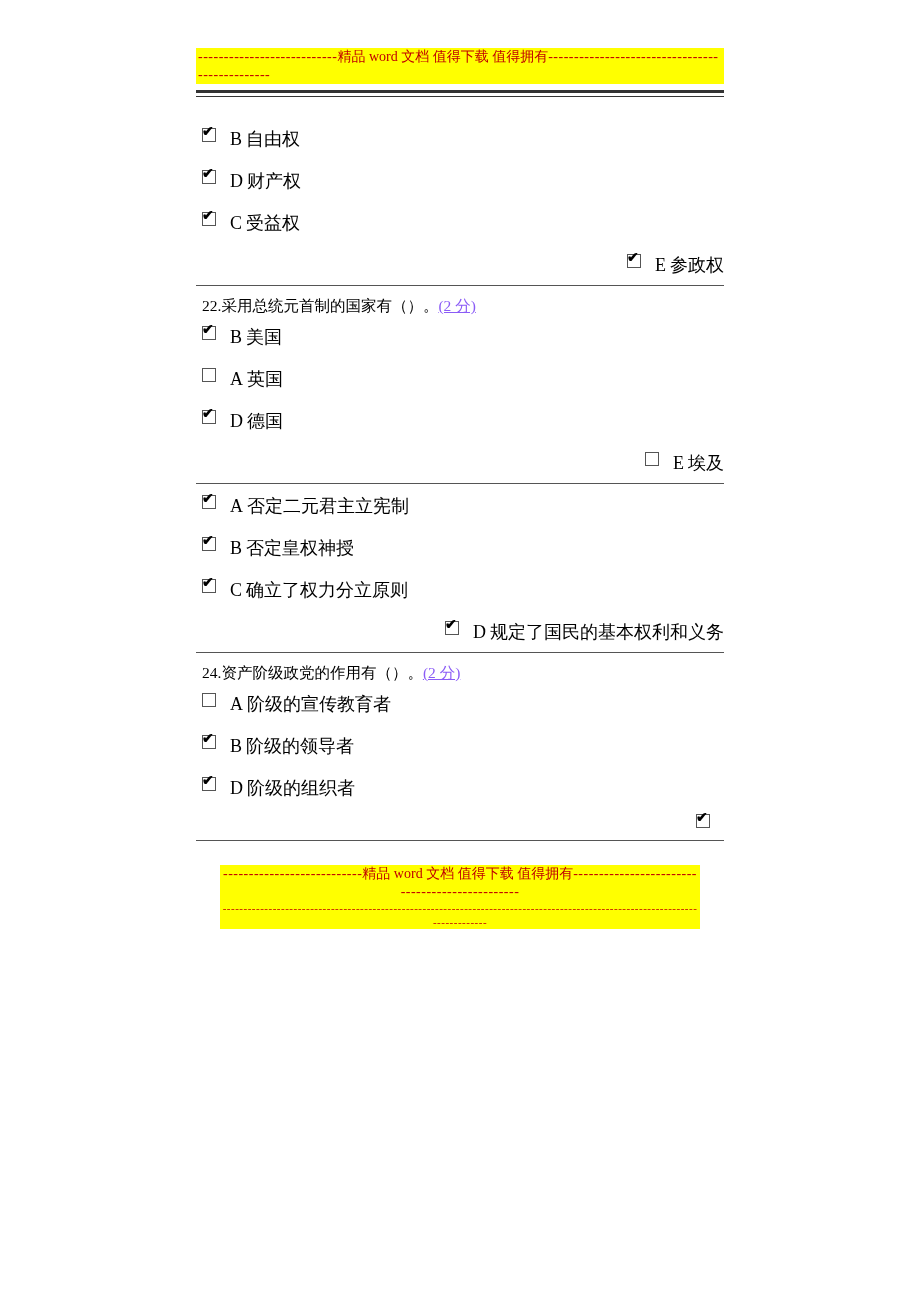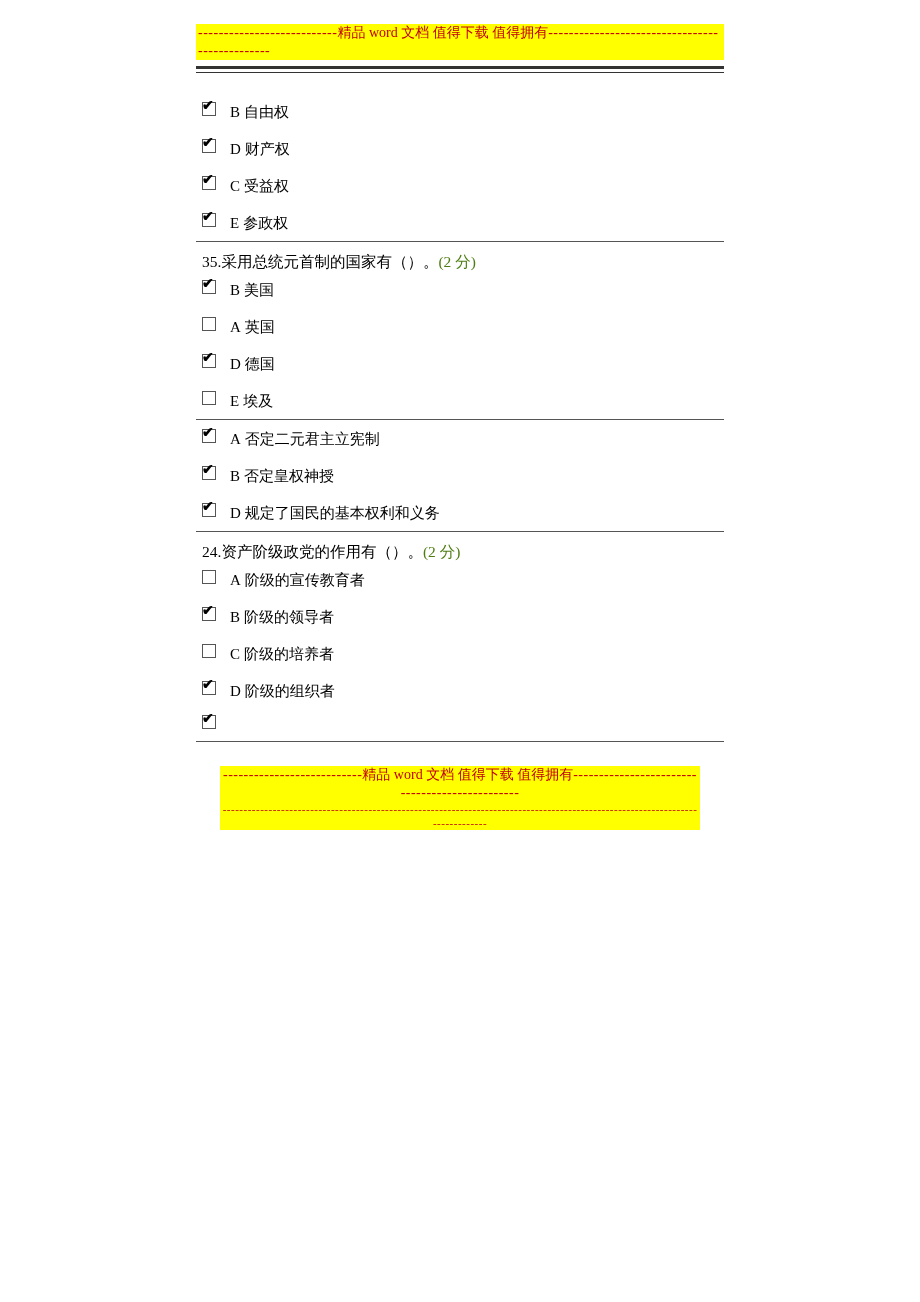--- a/index.html
+++ b/index.html
@@ -6,21 +6,21 @@
     margin: 0;
     padding: 0;
     background: #fff;
     font-family: "SimSun", serif;
     font-size: 15px;
     color: #000;
   }
   .page {
     width: 748px;
     margin: 0 auto;
-    padding: 24px 0 40px 0;
+    padding: 48px 0 40px 0;
     box-sizing: border-box;
   }
   .banner-wrap {
     padding: 0 110px 0 110px;
     margin-bottom: 6px;
   }
   .banner {
     background: #ffff00;
     font-family: "SimSun", serif;
     font-size: 14px;
@@ -48,27 +48,27 @@
     border-bottom: 1px solid #555;
     padding: 4px 0 2px 6px;
   }
   .question-block:first-child {
     border-top: none;
   }
   .qtext {
     font-size: 15.5px;
     margin: 6px 0 8px 0;
   }
-  .qtext .points { color: #4d7c0f; }
+  .qtext .points { color: #8b5cf6; text-decoration: underline; }
   .opt-row {
     display: flex;
     align-items: center;
     margin: 6px 0 18px 0;
   }
-  .opt-row:last-child { margin-bottom: 6px; }
+  .opt-row:last-child { margin-bottom: 6px; justify-content: flex-end; }
   .cb {
     width: 14px;
     height: 14px;
     border: 1.5px solid #555;
     box-sizing: border-box;
     display: inline-block;
     margin-right: 14px;
     position: relative;
     top: -4px;
     background: #fff;
@@ -78,21 +78,21 @@
     position: absolute;
     top: -4px;
     left: -1px;
     font-size: 14px;
     line-height: 14px;
     color: #000;
     font-weight: bold;
   }
   .opt-label {
     font-family: "Times New Roman", "SimSun", serif;
-    font-size: 15px;
+    font-size: 18px;
   }
   .opt-label .letter {
     font-family: "Times New Roman", serif;
     margin-right: 4px;
   }
   .footer-gap { height: 24px; }
   .footer-banner-wrap {
     padding: 0 110px;
   }
   .footer-banner2 {
@@ -135,21 +135,21 @@
         <div class="opt-row">
           <span class="cb checked"></span>
           <span class="opt-label"><span class="letter">C</span><span>受益权</span></span>
         </div>
         <div class="opt-row">
           <span class="cb checked"></span>
           <span class="opt-label"><span class="letter">E</span><span>参政权</span></span>
         </div>
       </div>
       <div class="question-block">
-        <div class="qtext"><span>35.</span><span>采用总统元首制的国家有（）。</span><span class="points">(2 分)</span></div>
+        <div class="qtext"><span>22.</span><span>采用总统元首制的国家有（）。</span><span class="points">(2 分)</span></div>
         <div class="opt-row">
           <span class="cb checked"></span>
           <span class="opt-label"><span class="letter">B</span><span>美国</span></span>
         </div>
         <div class="opt-row">
           <span class="cb"></span>
           <span class="opt-label"><span class="letter">A</span><span>英国</span></span>
         </div>
         <div class="opt-row">
           <span class="cb checked"></span>
@@ -164,36 +164,36 @@
         <div class="opt-row">
           <span class="cb checked"></span>
           <span class="opt-label"><span class="letter">A</span><span>否定二元君主立宪制</span></span>
         </div>
         <div class="opt-row">
           <span class="cb checked"></span>
           <span class="opt-label"><span class="letter">B</span><span>否定皇权神授</span></span>
         </div>
         <div class="opt-row">
           <span class="cb checked"></span>
+          <span class="opt-label"><span class="letter">C</span><span>确立了权力分立原则</span></span>
+        </div>
+        <div class="opt-row">
+          <span class="cb checked"></span>
           <span class="opt-label"><span class="letter">D</span><span>规定了国民的基本权利和义务</span></span>
         </div>
       </div>
       <div class="question-block">
         <div class="qtext"><span>24.</span><span>资产阶级政党的作用有（）。</span><span class="points">(2 分)</span></div>
         <div class="opt-row">
           <span class="cb"></span>
           <span class="opt-label"><span class="letter">A</span><span>阶级的宣传教育者</span></span>
         </div>
         <div class="opt-row">
           <span class="cb checked"></span>
           <span class="opt-label"><span class="letter">B</span><span>阶级的领导者</span></span>
-        </div>
-        <div class="opt-row">
-          <span class="cb"></span>
-          <span class="opt-label"><span class="letter">C</span><span>阶级的培养者</span></span>
         </div>
         <div class="opt-row">
           <span class="cb checked"></span>
           <span class="opt-label"><span class="letter">D</span><span>阶级的组织者</span></span>
         </div>
         <div class="opt-row">
           <span class="cb checked"></span>
         </div>
       </div>
     </div>

